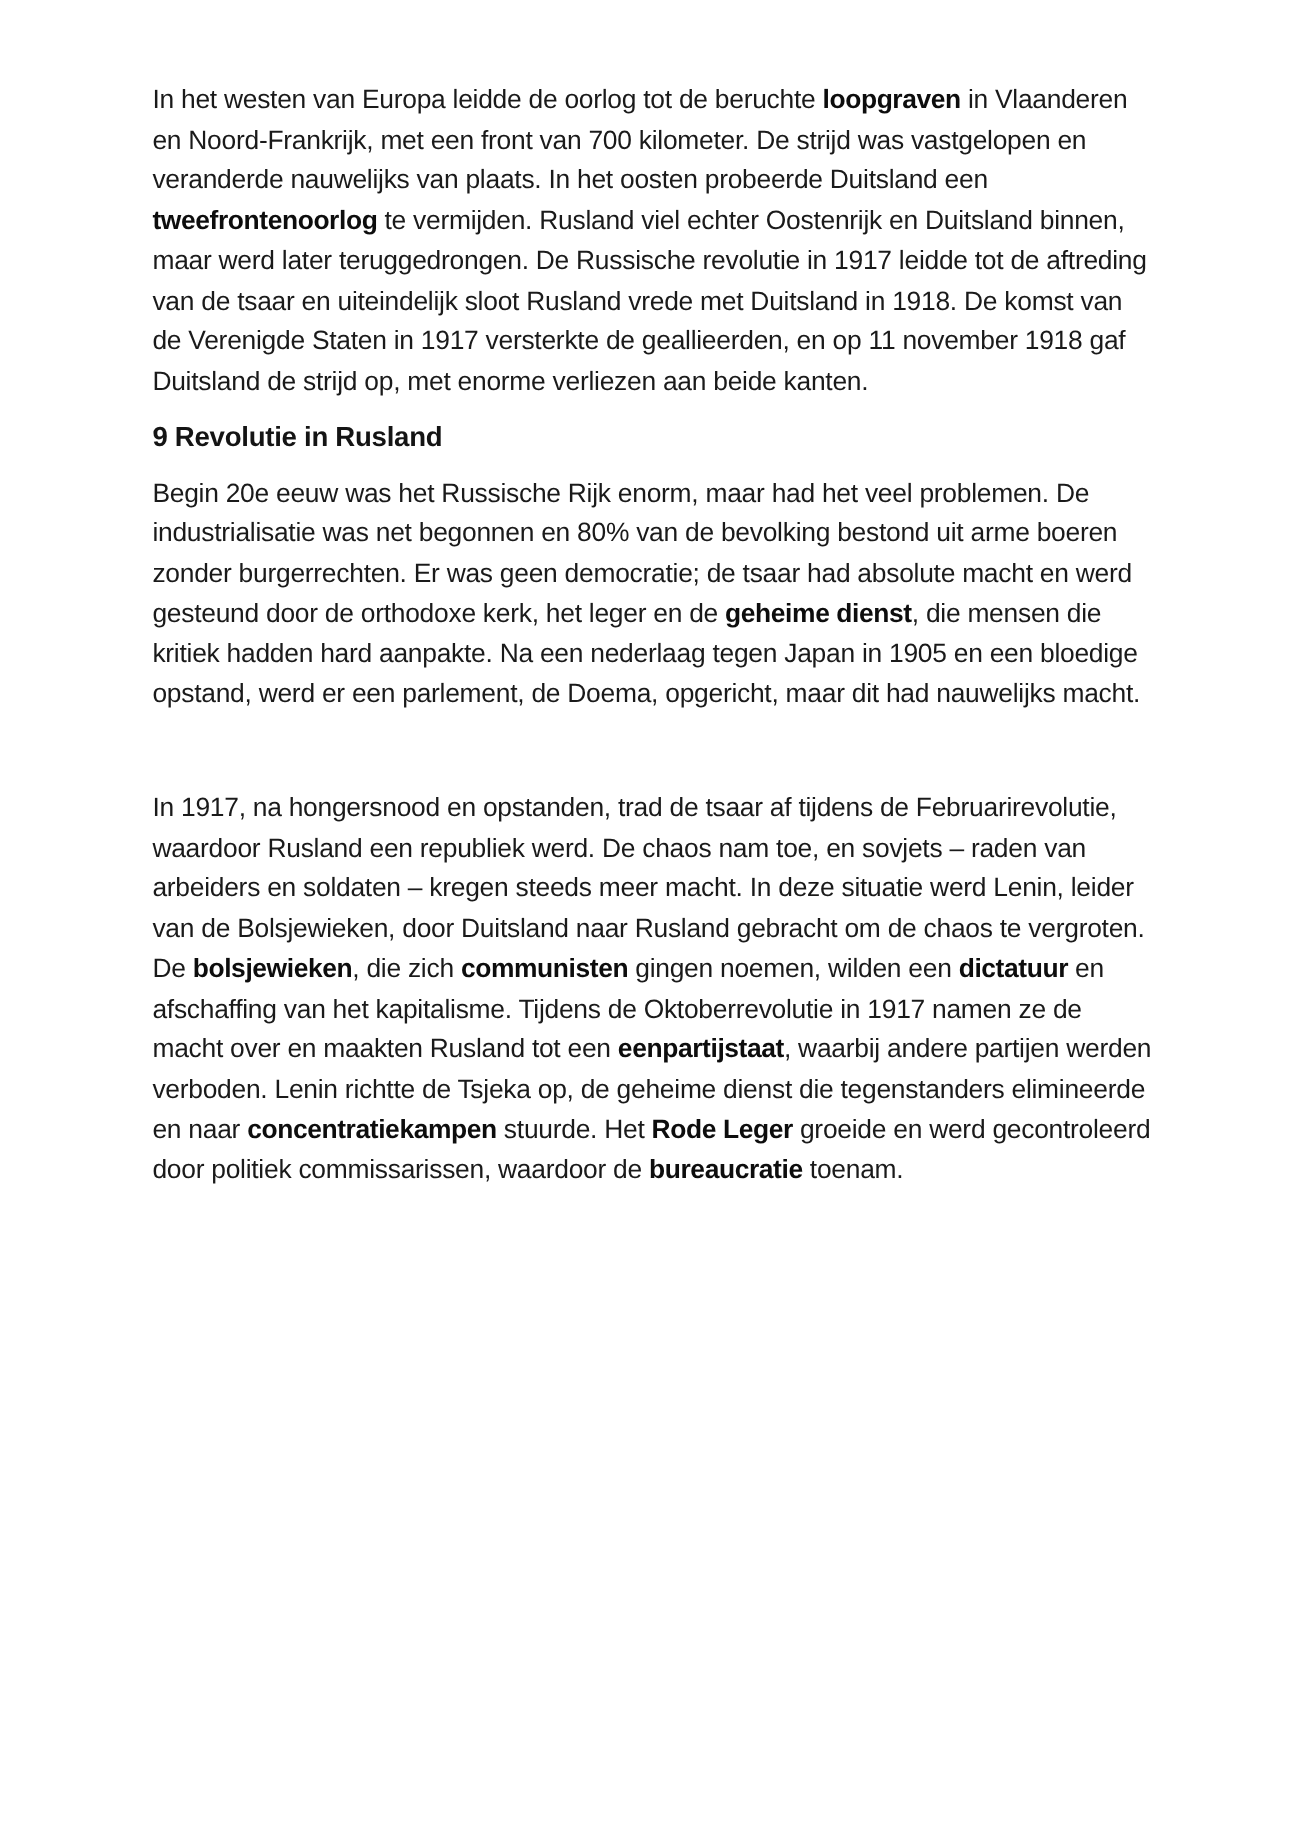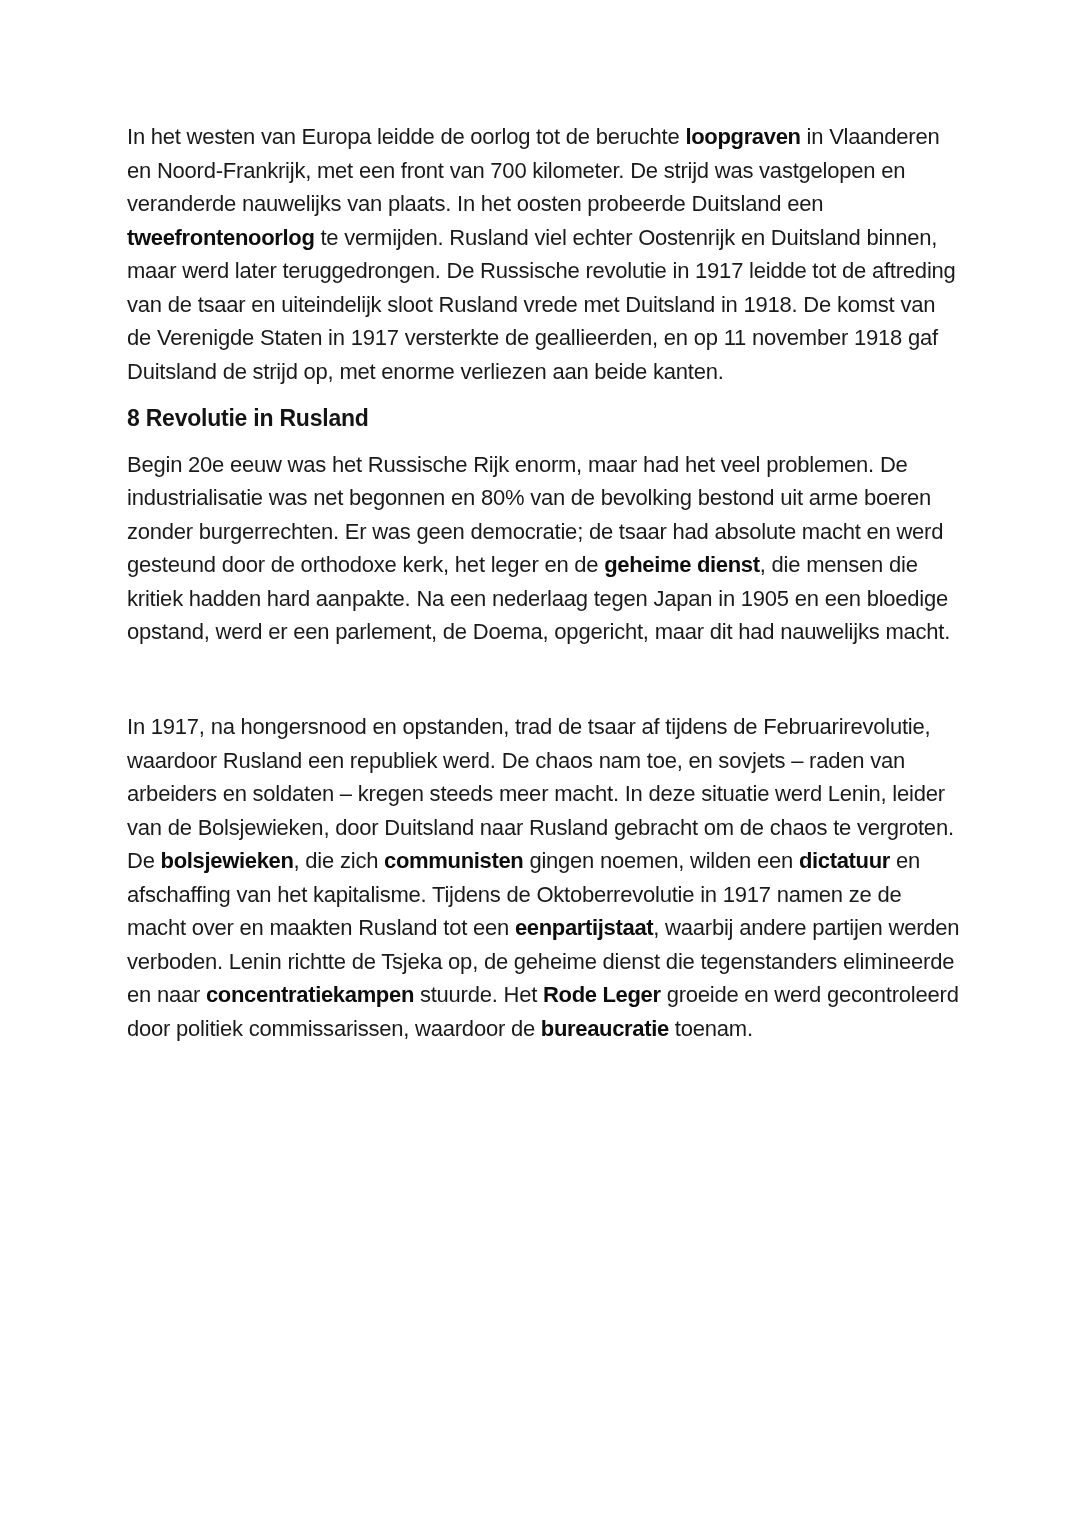--- a/index.html
+++ b/index.html
@@ -11,21 +11,21 @@
       height: 1527px;
       background: #ffffff;
       font-family: "Liberation Sans", sans-serif;
       color: #1a1a1a;
       overflow: hidden;
     }
     .doc-page {
       box-sizing: border-box;
       width: 1080px;
       height: 1527px;
-      padding: 120px 0 0 127px;
+      padding: 66px 0 0 127px;
       background: #ffffff;
     }
     .doc-content {
       width: 836px;
     }
     p.body-para {
       font-size: 22px;
       line-height: 33.5px;
       letter-spacing: -0.01em;
       font-weight: 400;
@@ -49,19 +49,19 @@
       height: 33.5px;
       margin: 0 0 14px 0;
     }
   </style>
 </head>
 <body>
 
 <main class="doc-page">
   <article id="doc-content" class="doc-content">
       <p class="body-para"><span>In het westen van Europa leidde de oorlog tot de beruchte </span><strong>loopgraven</strong><span> in Vlaanderen en Noord-Frankrijk, met een front van 700 kilometer. De strijd was vastgelopen en veranderde nauwelijks van plaats. In het oosten probeerde Duitsland een </span><strong>tweefrontenoorlog</strong><span> te vermijden. Rusland viel echter Oostenrijk en Duitsland binnen, maar werd later teruggedrongen. De Russische revolutie in 1917 leidde tot de aftreding van de tsaar en uiteindelijk sloot Rusland vrede met Duitsland in 1918. De komst van de Verenigde Staten in 1917 versterkte de geallieerden, en op 11 november 1918 gaf Duitsland de strijd op, met enorme verliezen aan beide kanten.</span></p>
-      <h2 class="section-heading">8 Revolutie in Rusland</h2>
+      <h2 class="section-heading">9 Revolutie in Rusland</h2>
       <p class="body-para"><span>Begin 20e eeuw was het Russische Rijk enorm, maar had het veel problemen. De industrialisatie was net begonnen en 80% van de bevolking bestond uit arme boeren zonder burgerrechten. Er was geen democratie; de tsaar had absolute macht en werd gesteund door de orthodoxe kerk, het leger en de </span><strong>geheime dienst</strong><span>, die mensen die kritiek hadden hard aanpakte. Na een nederlaag tegen Japan in 1905 en een bloedige opstand, werd er een parlement, de Doema, opgericht, maar dit had nauwelijks macht.</span></p>
       <div class="blank-line"></div>
       <p class="body-para"><span>In 1917, na hongersnood en opstanden, trad de tsaar af tijdens de Februarirevolutie, waardoor Rusland een republiek werd. De chaos nam toe, en sovjets – raden van arbeiders en soldaten – kregen steeds meer macht. In deze situatie werd Lenin, leider van de Bolsjewieken, door Duitsland naar Rusland gebracht om de chaos te vergroten. De </span><strong>bolsjewieken</strong><span>, die zich </span><strong>communisten</strong><span> gingen noemen, wilden een </span><strong>dictatuur</strong><span> en afschaffing van het kapitalisme. Tijdens de Oktoberrevolutie in 1917 namen ze de macht over en maakten Rusland tot een </span><strong>eenpartijstaat</strong><span>, waarbij andere partijen werden verboden. Lenin richtte de Tsjeka op, de geheime dienst die tegenstanders elimineerde en naar </span><strong>concentratiekampen</strong><span> stuurde. Het </span><strong>Rode Leger</strong><span> groeide en werd gecontroleerd door politiek commissarissen, waardoor de </span><strong>bureaucratie</strong><span> toenam.</span></p>
       <div class="blank-line"></div>
     </article>
 </main>
 
 </body></html>

